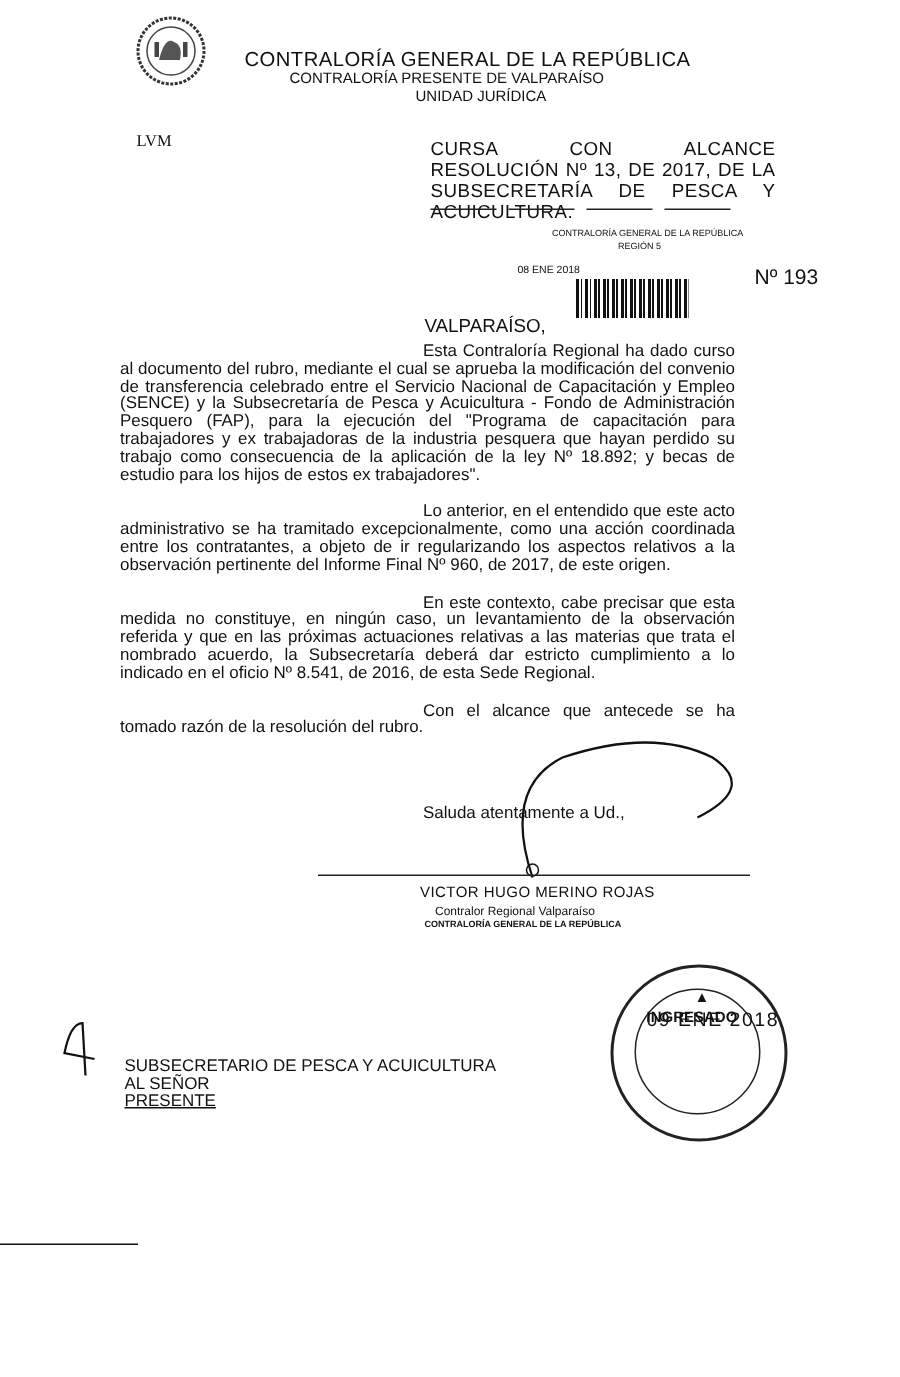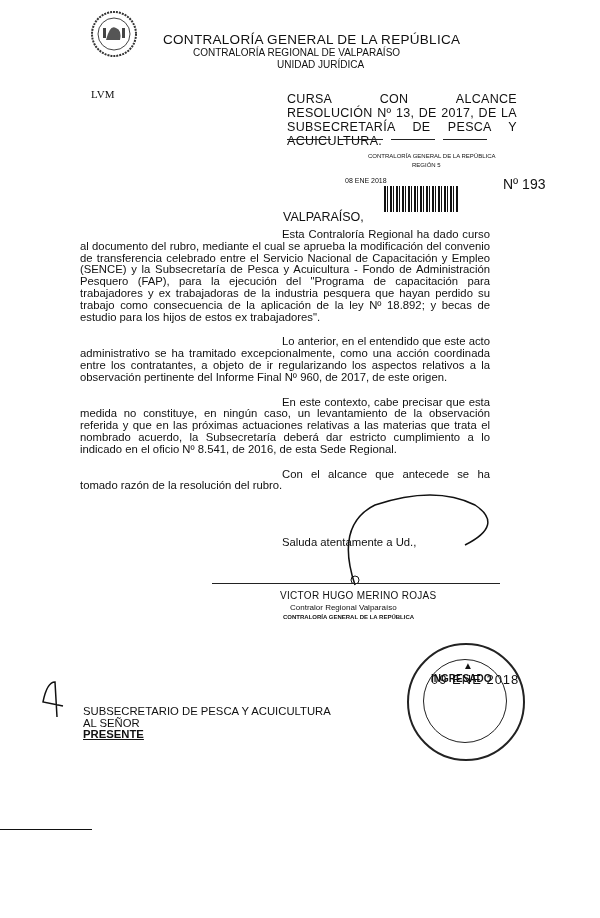--- a/index.html
+++ b/index.html
@@ -27,38 +27,38 @@
   .sigline { left:212px; top:583px; width:288px; border-top:1.5px solid #222; }
   .sig-name { left:280px; top:590px; font-size:10px; font-weight:normal; letter-spacing:0.3px; }
   .sig-title { left:290px; top:603px; font-size:8px; font-weight:normal; }
   .sig-org { left:283px; top:614px; font-size:6px; font-weight:bold; }
   .recv-stamp { left:407px; top:643px; width:114px; height:114px; border:2px solid #222; border-radius:50%; }
   .recv-inner { position:absolute; left:14px; top:14px; width:82px; height:82px; border:1.5px solid #222; border-radius:50%; }
   .recv-label { left:431px; top:673px; font-size:10px; font-weight:bold; }
   .recv-date { left:431px; top:672px; font-size:13px; letter-spacing:1px; }
   .recv-arrow { left:463px; top:660px; font-size:10px; }
   .addr { left:83px; top:706px; font-size:11.3px; line-height:11.5px; }
-  .addr .present { text-decoration:underline; font-weight:bold; }
+  .addr .present { text-decoration:underline; font-weight:normal; }
   .foot-line { left:0; top:829px; width:92px; border-top:1.5px solid #111; }
   svg.sig { position:absolute; }
 </style>
 </head>
 <body>
 
 <svg class="abs seal" viewBox="0 0 48 64">
   <circle cx="24" cy="24" r="22" fill="none" stroke="#333" stroke-width="2" stroke-dasharray="2 1"></circle>
   <circle cx="24" cy="24" r="16" fill="none" stroke="#444" stroke-width="1"></circle>
   <path d="M16 30 q4 -16 10 -12 q6 2 4 12 z" fill="#555"></path>
   <rect x="13" y="18" width="3" height="10" fill="#444"></rect>
   <rect x="32" y="18" width="3" height="10" fill="#444"></rect>
 </svg>
 <div class="abs initials">LVM</div>
 
 <div class="abs hdr1">CONTRALORÍA GENERAL DE LA REPÚBLICA</div>
-<div class="abs hdr2">CONTRALORÍA REGIONAL DE VALPARAÍSO</div>
+<div class="abs hdr2">CONTRALORÍA PRESENTE DE VALPARAÍSO</div>
 <div class="abs hdr3">UNIDAD JURÍDICA</div>
 
 <div class="abs ref">CURSA CON ALCANCE RESOLUCIÓN Nº 13, DE 2017, DE LA SUBSECRETARÍA DE PESCA Y ACUICULTURA.</div>
 <div class="abs ref-lines">
     <span></span>
     <span></span>
     <span></span>
     <span></span>
   </div>
 

